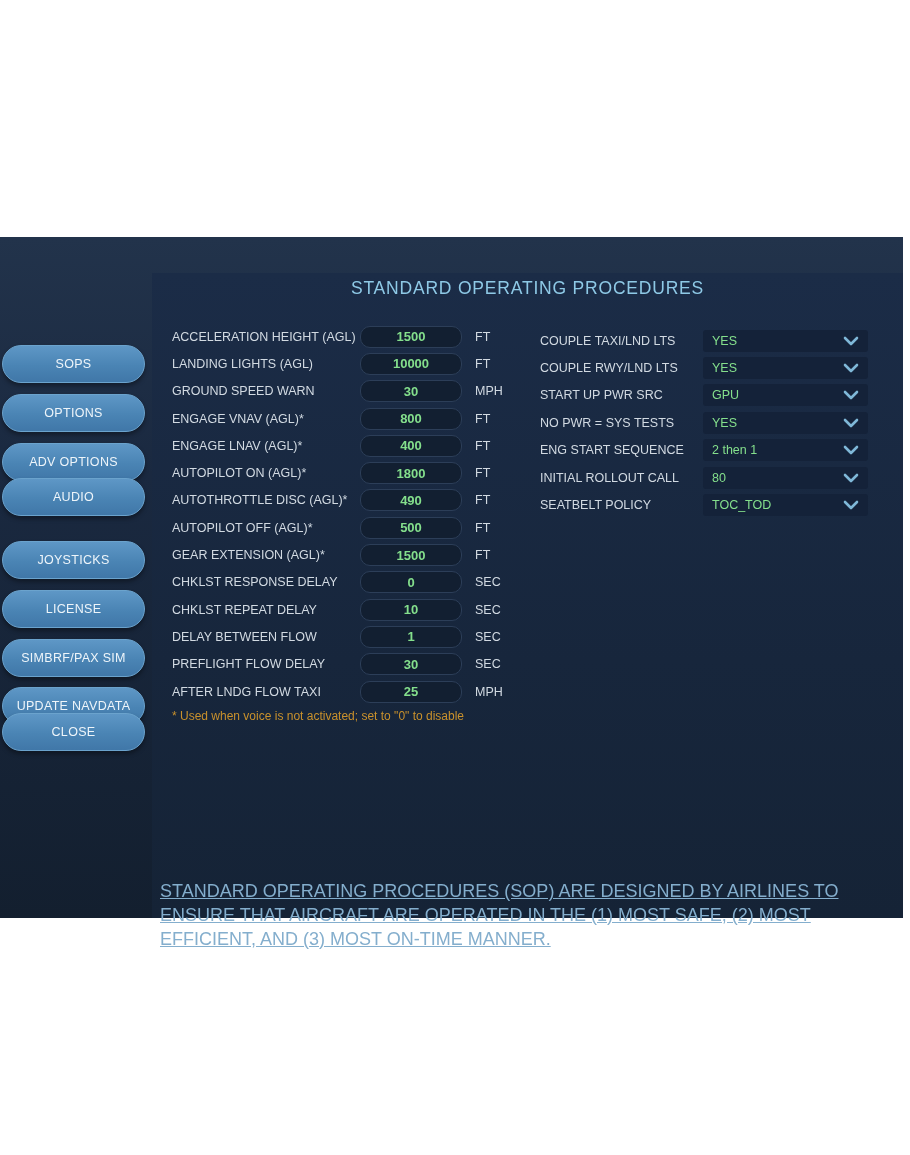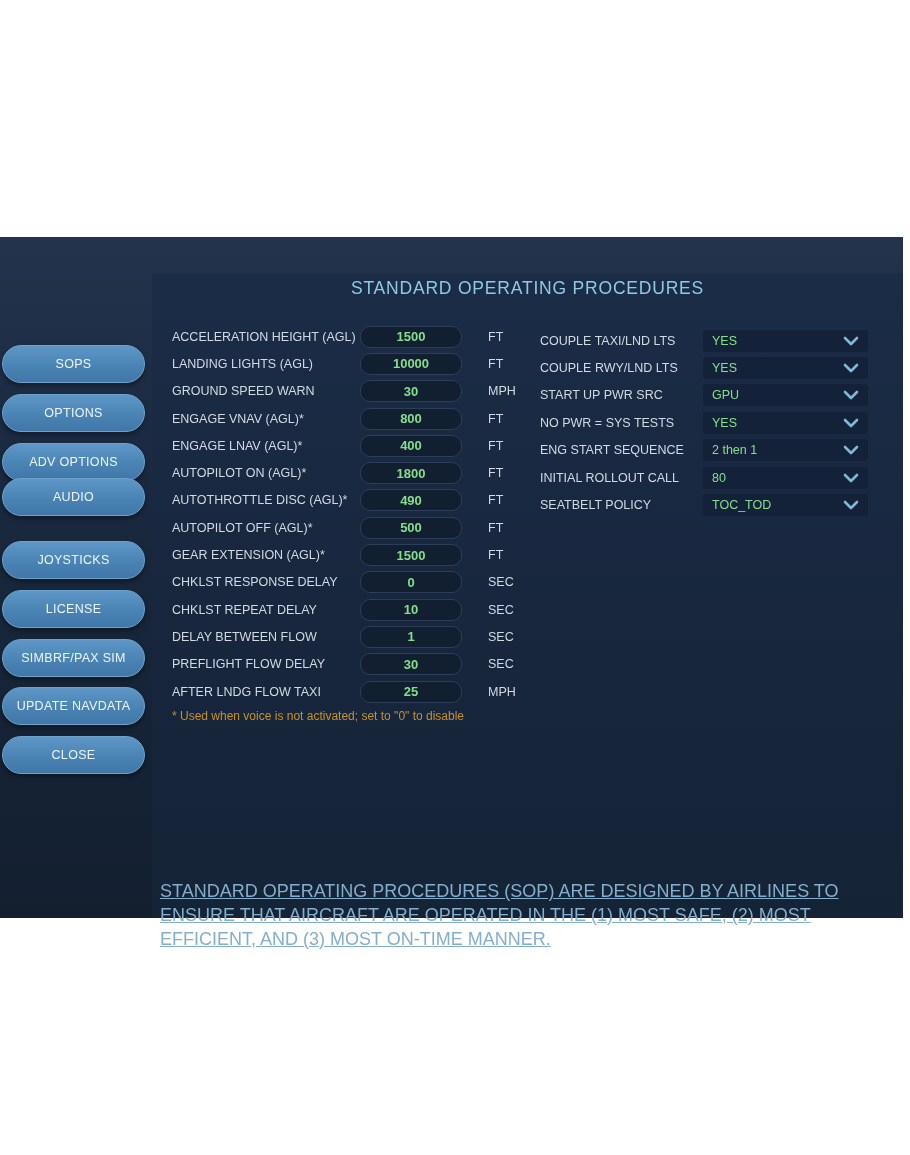--- a/index.html
+++ b/index.html
@@ -22,21 +22,21 @@
   }
   
   .num-col { position:absolute; left:20px; top:50px; }
   .num-row { display:flex; align-items:center; height:27.3px; }
   .num-row .lbl { width:188px; font-size:12.5px; color:#d2dae2; white-space:nowrap; }
   .num-input {
     width:100px; height:20px; background:#121f31; border:1px solid #2c3e58;
     border-radius:10px; color:#84df8c; font-weight:bold; font-size:13px;
     text-align:center; font-family:inherit; outline:none; padding:0;
   }
-  .num-row .unit { margin-left:26px; font-size:12.5px; color:#d2dae2; }
+  .num-row .unit { margin-left:13px; font-size:12.5px; color:#d2dae2; }
   
   .dd-col { position:absolute; left:388px; top:54px; }
   .dd-row { display:flex; align-items:center; height:27.4px; }
   .dd-row .lbl { width:163px; font-size:12.5px; color:#d2dae2; white-space:nowrap; }
   .dd {
     width:165px; height:22px; background:#142239; border-radius:3px;
     display:flex; align-items:center; justify-content:space-between;
     padding:0 9px; box-sizing:border-box; cursor:pointer;
   }
   .dd-val { color:#84df8c; font-size:12.5px; white-space:nowrap; }
@@ -64,21 +64,21 @@
   <div class="app-panel">
 
     <button class="side-btn" style="top:95px">SOPS</button>
     <button class="side-btn" style="top:144px">OPTIONS</button>
     <button class="side-btn" style="top:193px">ADV OPTIONS</button>
     <button class="side-btn" style="top:228px">AUDIO</button>
     <button class="side-btn" style="top:291px">JOYSTICKS</button>
     <button class="side-btn" style="top:340px">LICENSE</button>
     <button class="side-btn" style="top:389px">SIMBRF/PAX SIM</button>
     <button class="side-btn" style="top:437px">UPDATE NAVDATA</button>
-    <button class="side-btn" style="top:486px">CLOSE</button>
+    <button class="side-btn" style="top:463px">CLOSE</button>
 
     <div class="content-panel">
       <h1 class="title">STANDARD OPERATING PROCEDURES</h1>
 
       <div class="num-col">
         <div class="num-row">
           <span class="lbl">ACCELERATION HEIGHT (AGL)</span>
           <input class="num-input" type="text" value="1500" style="">
           <span class="unit">FT</span>
         </div>

